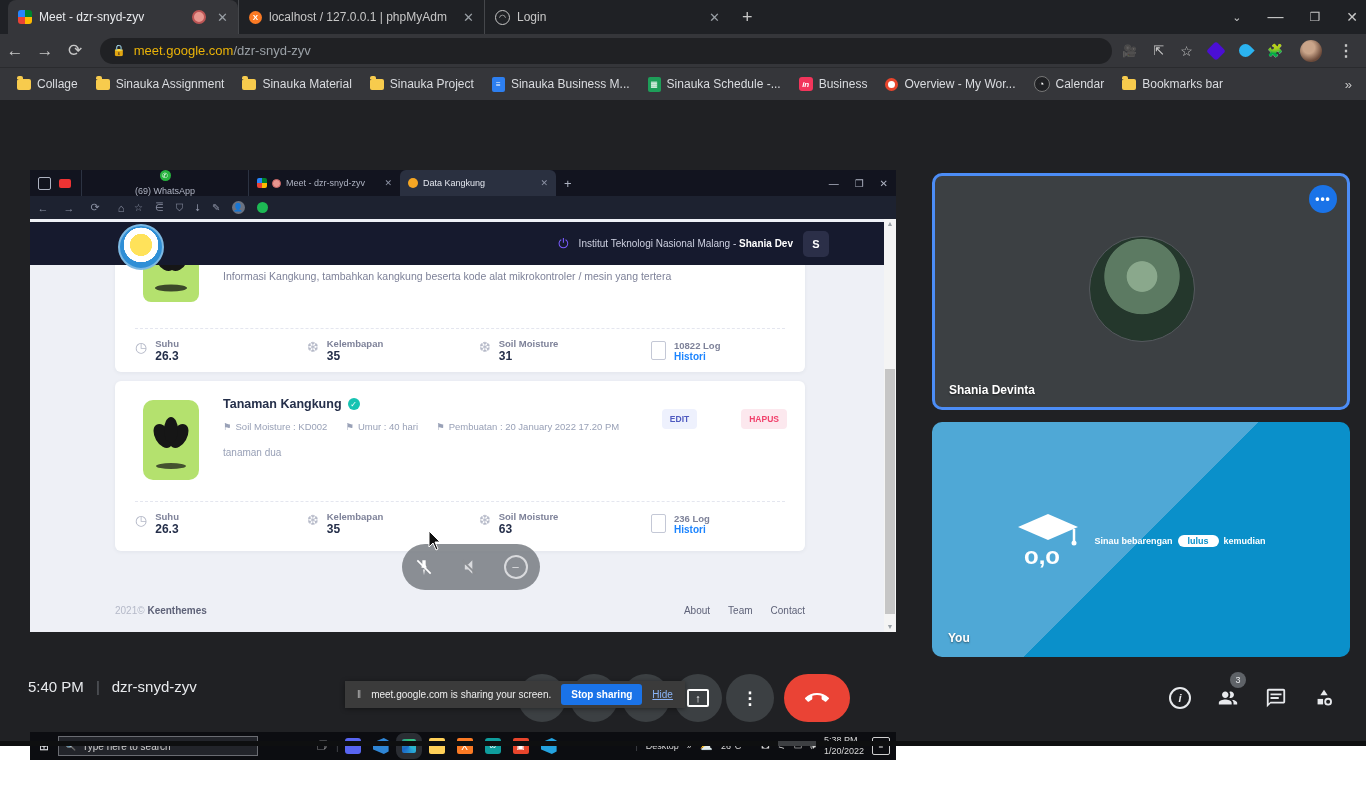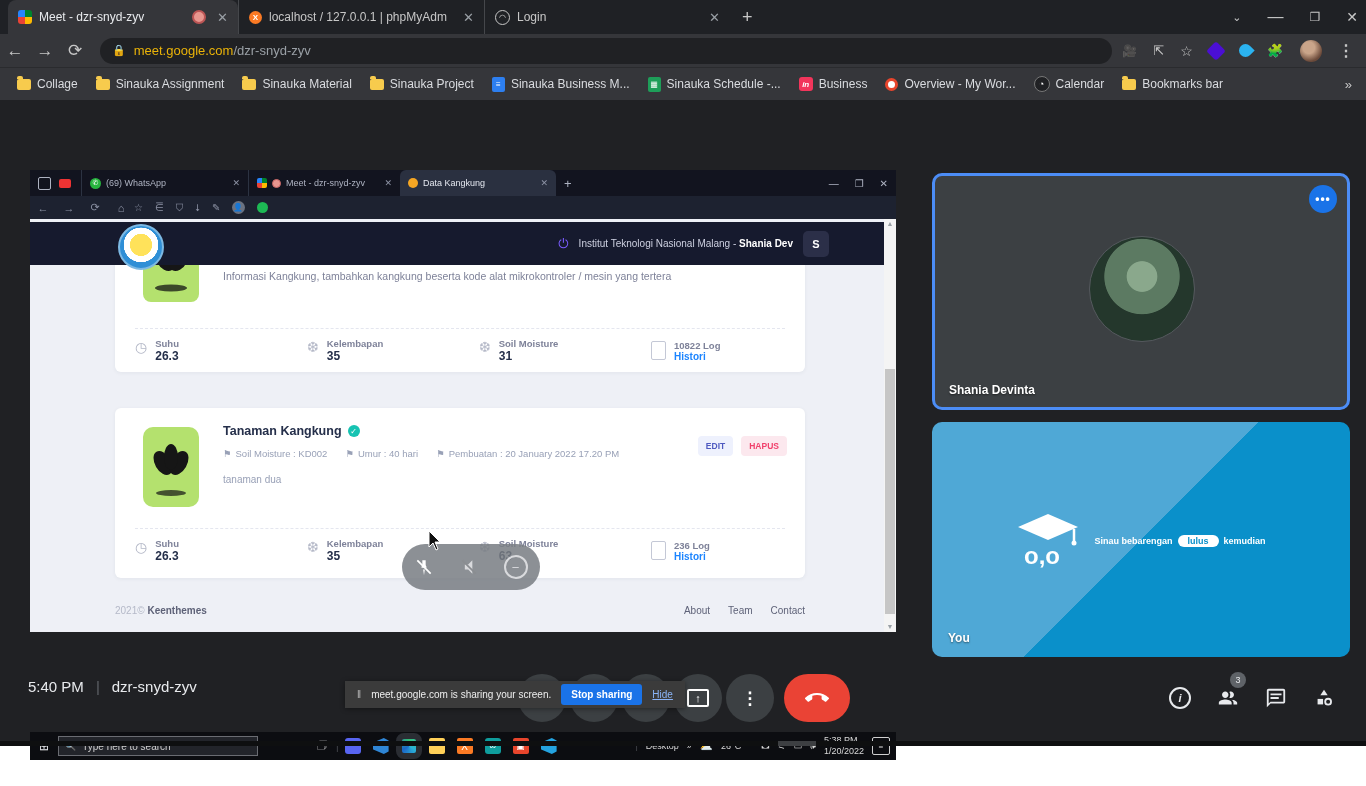--- a/index.html
+++ b/index.html
@@ -33,21 +33,21 @@
   .ipill{flex:1;height:15px;background:#12141f;border-radius:8px;margin:0 8px;display:flex;align-items:center;gap:5px;padding:0 8px;color:#cfd3dd;font-size:8.5px;}
   .app{left:0;top:49px;width:854px;height:413px;background:#eef0f6;overflow:hidden;}
   .appscroll{left:854px;top:49px;width:12px;height:413px;background:#f4f4f4;}
   .appheader{left:0;top:3px;width:854px;height:43px;background:#161a2e;z-index:5;display:flex;align-items:center;}
   .card{background:#fff;border-radius:6px;box-shadow:0 1px 4px rgba(40,50,70,.06);}
   .mlabel{font-size:9.5px;color:#7e8299;font-weight:bold;}
   .mvalue{font-size:12px;color:#252f4a;font-weight:bold;}
   .metric{display:flex;align-items:flex-start;gap:8px;}
   .micon{color:#b5b9c8;font-size:14px;line-height:14px;margin-top:2px;}
   .histlink{font-size:10px;color:#1b84ff;font-weight:bold;cursor:pointer;}
-  .metabtn{font-size:8.5px;font-weight:bold;border-radius:4px;padding:5px 8px;cursor:pointer;}
+  .metabtn{font-size:8.5px;font-weight:bold;border-radius:4px;padding:5px 8px;cursor:pointer;margin-left:36px;}
   .graytag{color:#99a1b7;font-size:9.5px;display:flex;align-items:center;gap:4px;}
   
   .floatpill{left:372px;top:325px;width:138px;height:46px;background:rgba(120,124,130,.85);border-radius:23px;display:flex;align-items:center;justify-content:space-around;z-index:8;}
   
   .sharebar{left:315px;top:511px;height:27px;background:#3b3b3b;display:flex;align-items:center;gap:10px;padding:0 12px;z-index:9;box-shadow:0 1px 5px rgba(0,0,0,.4);}
   .stopbtn{background:#1a73e8;color:#fff;font-size:10px;font-weight:bold;padding:5px 10px;border-radius:3px;cursor:pointer;}
   
   .wtaskbar{left:0;top:562px;width:866px;height:28px;background:#0c0d11;display:flex;align-items:center;color:#d8d8d8;font-size:10px;}
   .tsearch{width:200px;height:20px;background:#22242a;border:1px solid #6a6c72;display:flex;align-items:center;gap:6px;padding:0 6px;color:#cfcfcf;font-size:10px;box-sizing:border-box;}
   .tbicon{width:16px;height:16px;border-radius:3px;margin:0 6px;}
@@ -155,21 +155,21 @@
   </div>
 
   <div class="abs meetbg">
 
 
     <div class="abs shared">
 
       <div class="abs itabs">
         <span class="ic" style="width:11px;height:11px;border:1.5px solid #aeb3c2;border-radius:2px;margin:0 8px;"></span>
         <span class="ic" style="width:12px;height:9px;background:#e33;border-radius:2px;margin-right:10px;"></span>
-        <div class="itab" style="width:150px;border-left:1px solid #2c3342;">
+        <div class="itab" style="width:150px;border-left:1px solid #2c3342;flex-direction:column;">
           <span class="ic r" style="width:11px;height:11px;background:#27b43e;color:#fff;font-size:7px;">✆</span>
           <span style="flex:1;">(69) WhatsApp</span>
           <span style="color:#8d93a5;">✕</span>
         </div>
         <div class="itab" style="width:135px;border-left:1px solid #2c3342;">
           <span class="ic" style="width:10px;height:10px;border-radius:2px;background:conic-gradient(#00832d 0 25%,#ffba00 25% 50%,#ea4335 50% 75%,#2684fc 75% 100%);"></span>
           <span class="r" style="width:7px;height:7px;background:#e8968f;border:1px solid #c66;"></span>
           <span style="flex:1;">Meet - dzr-snyd-zyv</span>
           <span style="color:#8d93a5;">✕</span>
         </div>
@@ -248,21 +248,21 @@
 
         <div class="abs appheader">
           <span class="abs ic r" style="left:88px;top:2px;width:42px;height:42px;background:radial-gradient(circle at 50% 45%,#ffe25a 0 35%,#fff 36% 55%,#2f8fd6 56% 100%);border:2px solid #7db9e3;"></span>
           <div class="abs flex" style="right:55px;top:0;height:43px;gap:10px;">
             <span style="color:#7a5cff;font-size:13px;">⏻</span>
             <span style="color:#cdd0e0;font-size:10px;"><span>Institut Teknologi Nasional Malang - </span><b style="color:#fff;">Shania Dev</b></span>
             <span class="ic" style="width:26px;height:26px;border-radius:5px;background:#2b2f48;color:#fff;font-size:11px;font-weight:bold;">S</span>
           </div>
         </div>
 
-        <div class="abs card" style="left:85px;top:189px;width:690px;height:170px;">
+        <div class="abs card" style="left:85px;top:162px;width:690px;height:170px;">
           <div class="abs" style="left:28px;top:19px;width:56px;height:80px;border-radius:10px;background:#b4e16e;overflow:hidden;">
             <svg width="56" height="80" viewBox="0 0 56 80">
                 <ellipse cx="20" cy="36" rx="8" ry="13" transform="rotate(-30 20 36)" fill="#161616"></ellipse>
                 <ellipse cx="36" cy="36" rx="8" ry="13" transform="rotate(30 36 36)" fill="#161616"></ellipse>
                 <ellipse cx="28" cy="30" rx="7" ry="13" fill="#161616"></ellipse>
                 <ellipse cx="28" cy="66" rx="15" ry="3" fill="rgba(20,20,20,.7)"></ellipse>
               </svg>
           </div>
           <div class="abs flex" style="left:108px;top:16px;gap:6px;">
             <span style="font-size:12.5px;font-weight:bold;color:#252f4a;">Tanaman Kangkung</span>

